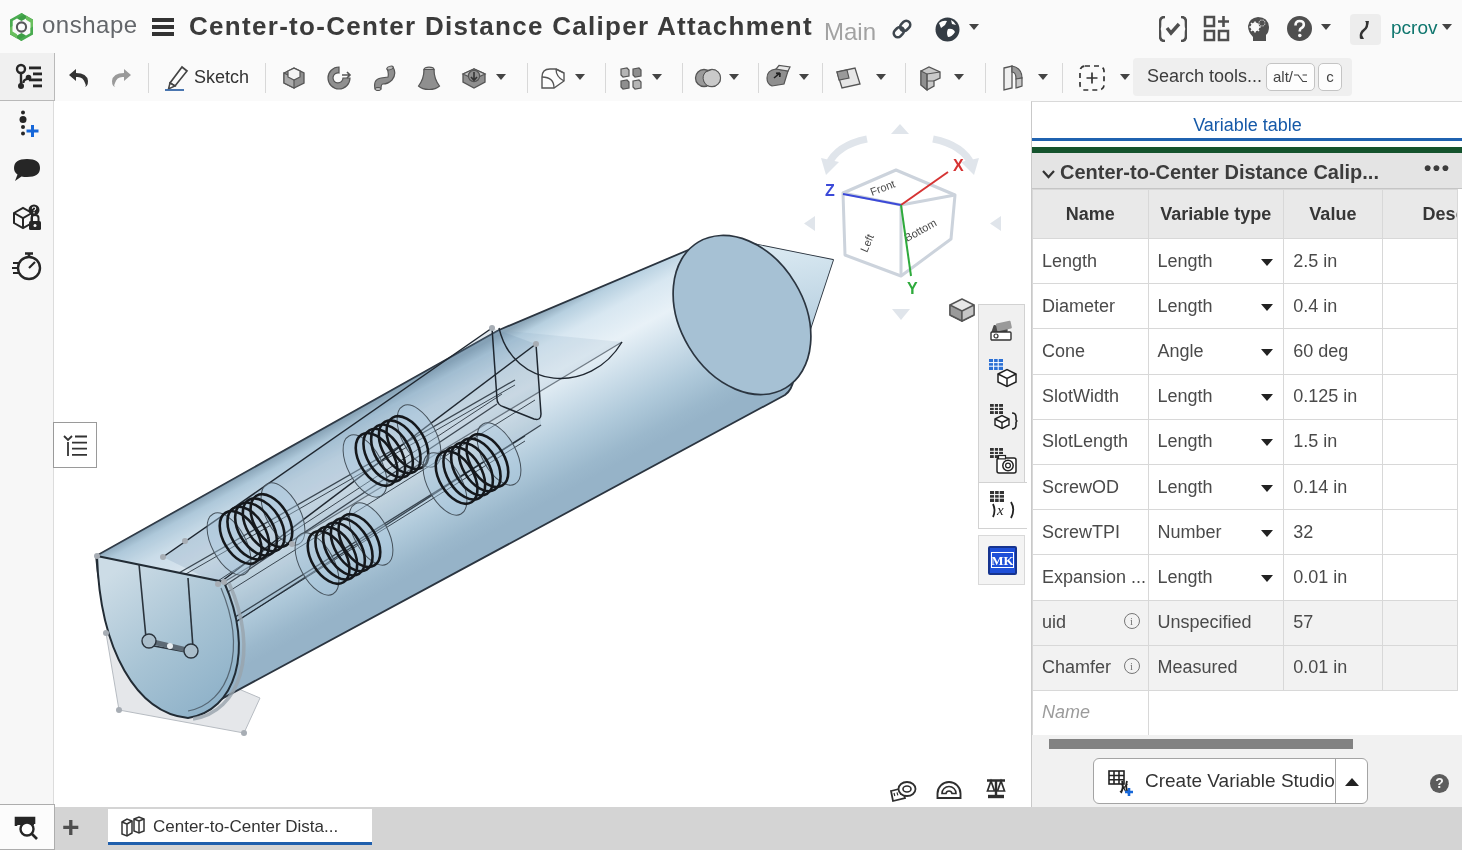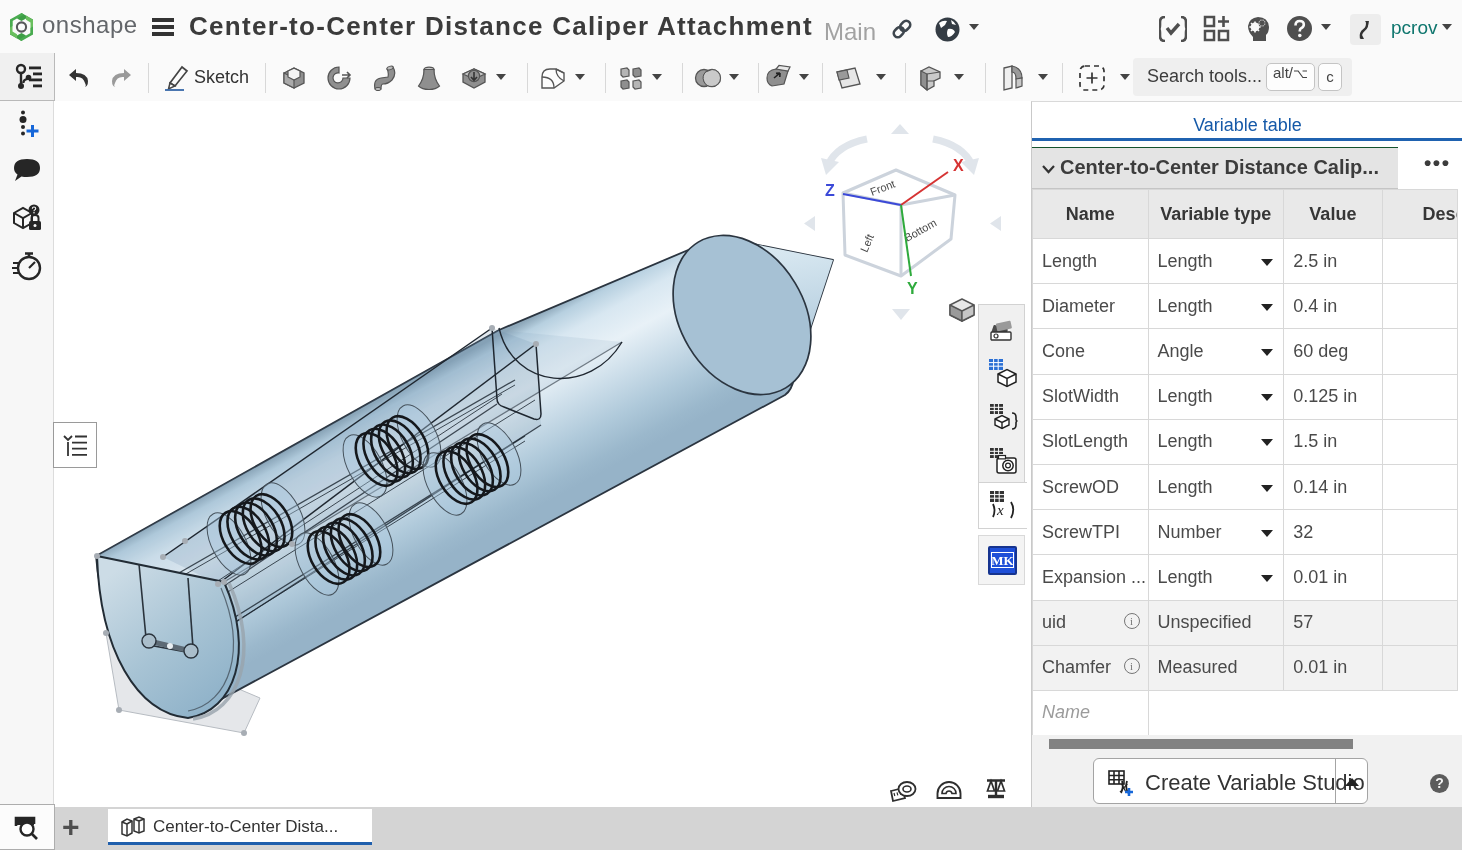--- a/index.html
+++ b/index.html
@@ -202,21 +202,21 @@
   <div class="sep" style="left:1062px"></div>
 
   <svg class="abs" style="left:1078px;top:11px" width="28" height="28" viewBox="0 0 28 28">
     <rect x="2" y="2" width="24" height="24" rx="5" fill="none" stroke="#333" stroke-width="1.7" stroke-dasharray="5 4"></rect>
     <path d="M14 8.5 L14 19.5 M8.5 14 L19.5 14" stroke="#333" stroke-width="1.7"></path>
   </svg>
   <div class="abs caret" style="left:1120px;top:21px"></div>
 
   <div class="abs" style="left:1133px;top:5px;width:219px;height:38px;background:#efefef;border-radius:4px"></div>
   <div class="abs" style="left:1147px;top:13px;font-size:18px;color:#3c3c3c">Search tools...</div>
-  <div class="abs" style="left:1266px;top:10px;width:49px;height:28px;background:#fdfdfd;border:1px solid #c4c4c4;border-radius:5px;font-size:15px;color:#444;text-align:center;line-height:18px">alt/<span style="font-size:13px">⌥</span></div>
+  <div class="abs" style="left:1266px;top:10px;width:49px;height:28px;background:#fdfdfd;border:1px solid #c4c4c4;border-radius:5px;font-size:15px;color:#444;text-align:center;line-height:26px">alt/<span style="font-size:13px">⌥</span></div>
   <div class="abs" style="left:1318px;top:10px;width:24px;height:28px;background:#fdfdfd;border:1px solid #c4c4c4;border-radius:5px;font-size:15px;color:#444;text-align:center;line-height:26px">c</div>
 </div>
 <div id="sidebar">
   <svg class="abs" style="left:17px;top:57px" width="22" height="30" viewBox="0 0 22 30">
     <g fill="#262626">
       <circle cx="6" cy="2.5" r="2"></circle>
       <circle cx="6" cy="9.5" r="3.5"></circle>
       <circle cx="6" cy="17" r="2"></circle>
       <circle cx="6" cy="23.5" r="2"></circle>
     </g>
@@ -517,21 +517,21 @@
 <div class="abs" style="left:923px;top:434px;width:47px;height:50px;background:#f4f4f4;border:1px solid #d9d9d9">
   <div class="abs" style="left:9px;top:10px;width:29px;height:29px;background:#1e4fd8;border:2px solid #16348f;border-radius:2px">
     <div class="abs" style="left:1px;top:4px;width:23px;height:16px;border:1.5px solid #fff"></div>
     <div class="abs" style="left:0;top:5px;width:25px;text-align:center;font-size:13px;font-weight:bold;color:#fff;font-family:'Liberation Serif',serif">MK</div>
   </div>
 </div>
 </div>
 <div id="rightpanel">
   <div class="abs" style="left:0;top:13px;width:431px;text-align:center;font-size:18px;color:#1559a8">Variable table</div>
   <div class="abs" style="left:0;top:36px;width:431px;height:3px;background:#1f62b0"></div>
-  <div class="abs" style="left:0;top:45px;width:366px;height:42px;background:#e4e4e4;border-top:1px solid #14532d;border-bottom:1px solid #c5c5c5">
+  <div class="abs" style="left:0;top:45px;width:431px;height:42px;background:#e4e4e4;border-top:6px solid #14532d;border-bottom:1px solid #c5c5c5">
     <svg class="abs" style="left:9px;top:15px" width="15" height="12" viewBox="0 0 15 12">
         <path d="M2 3 L7.5 9 L13 3" fill="none" stroke="#333" stroke-width="2.2"></path>
       </svg>
     <div class="abs" style="left:28px;top:8px;font-size:20px;font-weight:bold;color:#3c3c3c">Center-to-Center Distance Calip...</div>
     <div class="abs" style="left:392px;top:3px;font-size:21px;font-weight:bold;color:#3c3c3c;letter-spacing:1.5px">•••</div>
   </div>
   <table style="position:absolute;left:0;top:87px;border-collapse:collapse;table-layout:fixed;width:426px;font-size:18px;color:#4a4a4a">
     <colgroup>
         <col style="width:115px">
         <col style="width:135px">
@@ -618,21 +618,21 @@
   <div class="abs" style="left:61px;top:656px;width:275px;height:46px;background:#fff;border:1px solid #a4a4a4;border-radius:6px">
     <svg class="abs" style="left:13px;top:10px" width="30" height="28" viewBox="0 0 30 28">
       <g stroke="#222" stroke-width="1.6" fill="none">
         <rect x="2" y="2" width="15" height="13"></rect>
         <path d="M2 6.5 L17 6.5 M2 10.7 L17 10.7 M7 2 L7 15 M12 2 L12 15"></path>
       </g>
       <path d="M14 24 Q17 18 15 12 M21 24 Q18 18 20 12" fill="none" stroke="#222" stroke-width="1.8"></path>
       <text x="13" y="23" font-size="15" font-style="italic" fill="#222">x</text>
       <path d="M22 19 L22 27 M18 23 L26 23" stroke="#1667d9" stroke-width="2.6"></path>
     </svg>
-    <div class="abs" style="left:51px;top:11px;font-size:22px;color:#333">Create Variable Studio</div>
+    <div class="abs" style="left:51px;top:11px;font-size:19px;color:#333">Create Variable Studio</div>
     <div class="abs" style="left:241px;top:0;width:1px;height:44px;background:#a4a4a4"></div>
     <div class="abs" style="left:251px;top:19px;width:0;height:0;border-left:7px solid transparent;border-right:7px solid transparent;border-bottom:8px solid #222"></div>
   </div>
   <div class="abs" style="left:398px;top:672px;width:19px;height:19px;border-radius:50%;background:#5c5c5c;color:#f1f1f1;font-size:14px;font-weight:bold;text-align:center;line-height:19px">?</div>
 </div>
 <div id="bottombar">
   <div class="abs" style="left:108px;top:2px;width:264px;height:36px;background:#fff;border-bottom:3px solid #1f5fad"></div>
   <svg class="abs" style="left:120px;top:9px" width="26" height="24" viewBox="0 0 26 24">
     <g fill="#fdfdfd" stroke="#333" stroke-width="1.5">
       <path d="M2 6 L7 3 L12 5 L12 17 L7 20 L2 18 Z"></path>

